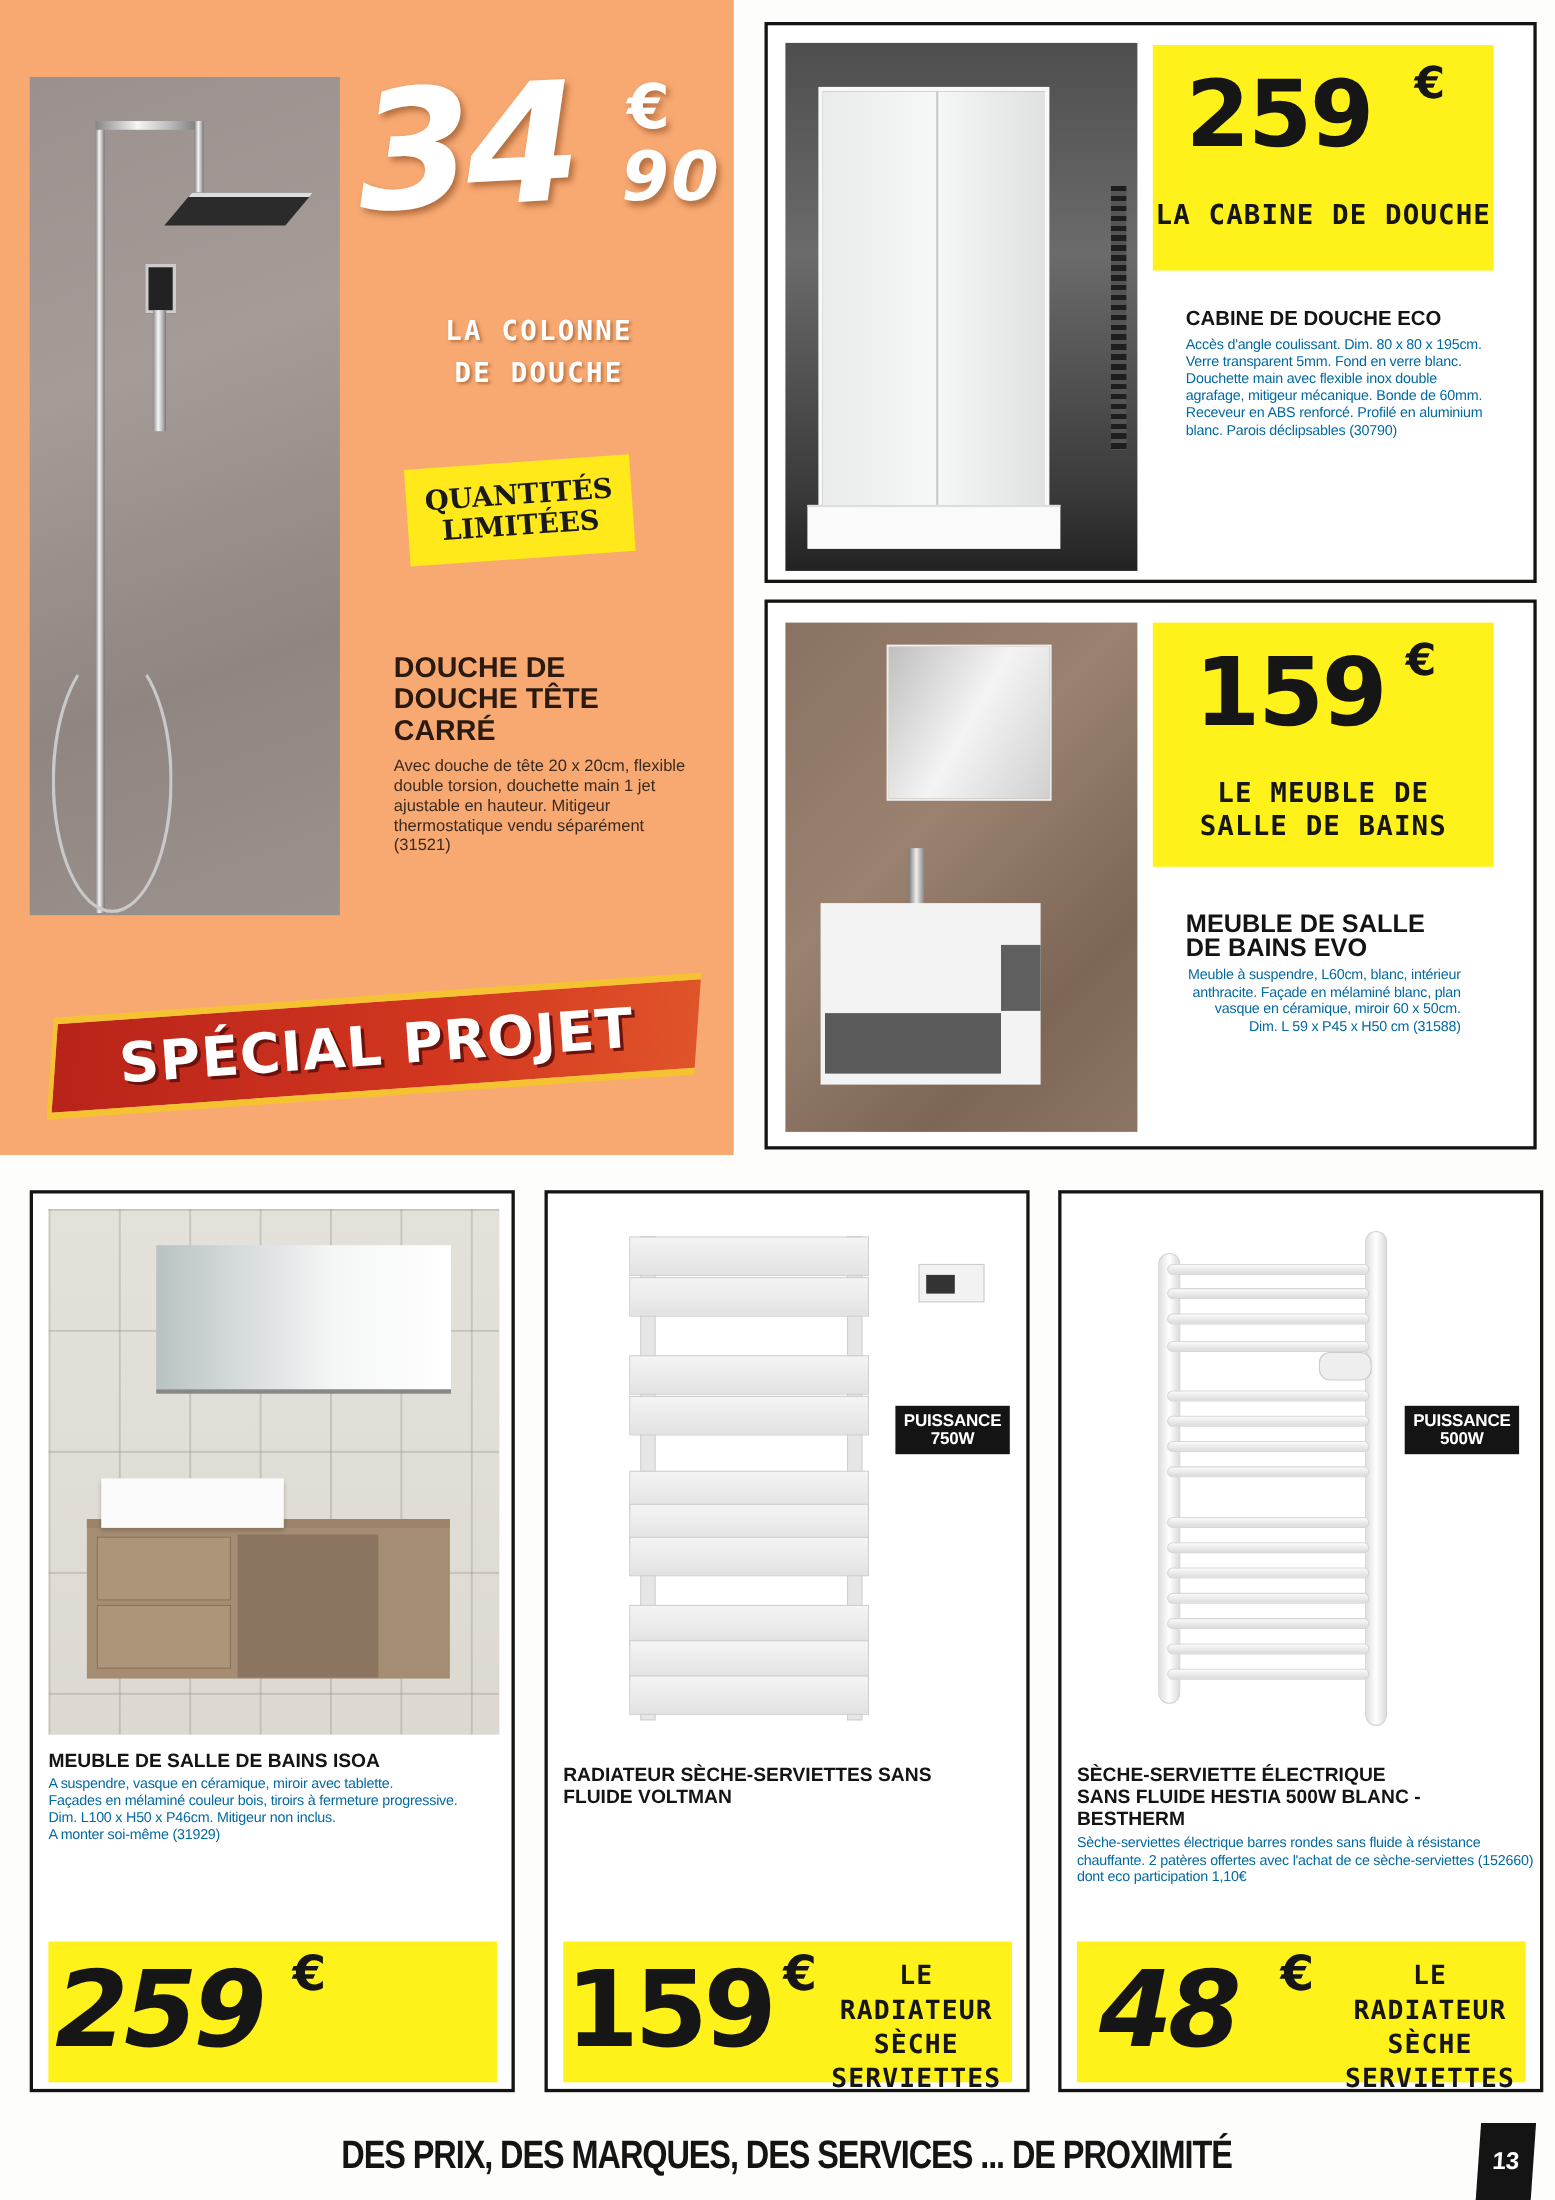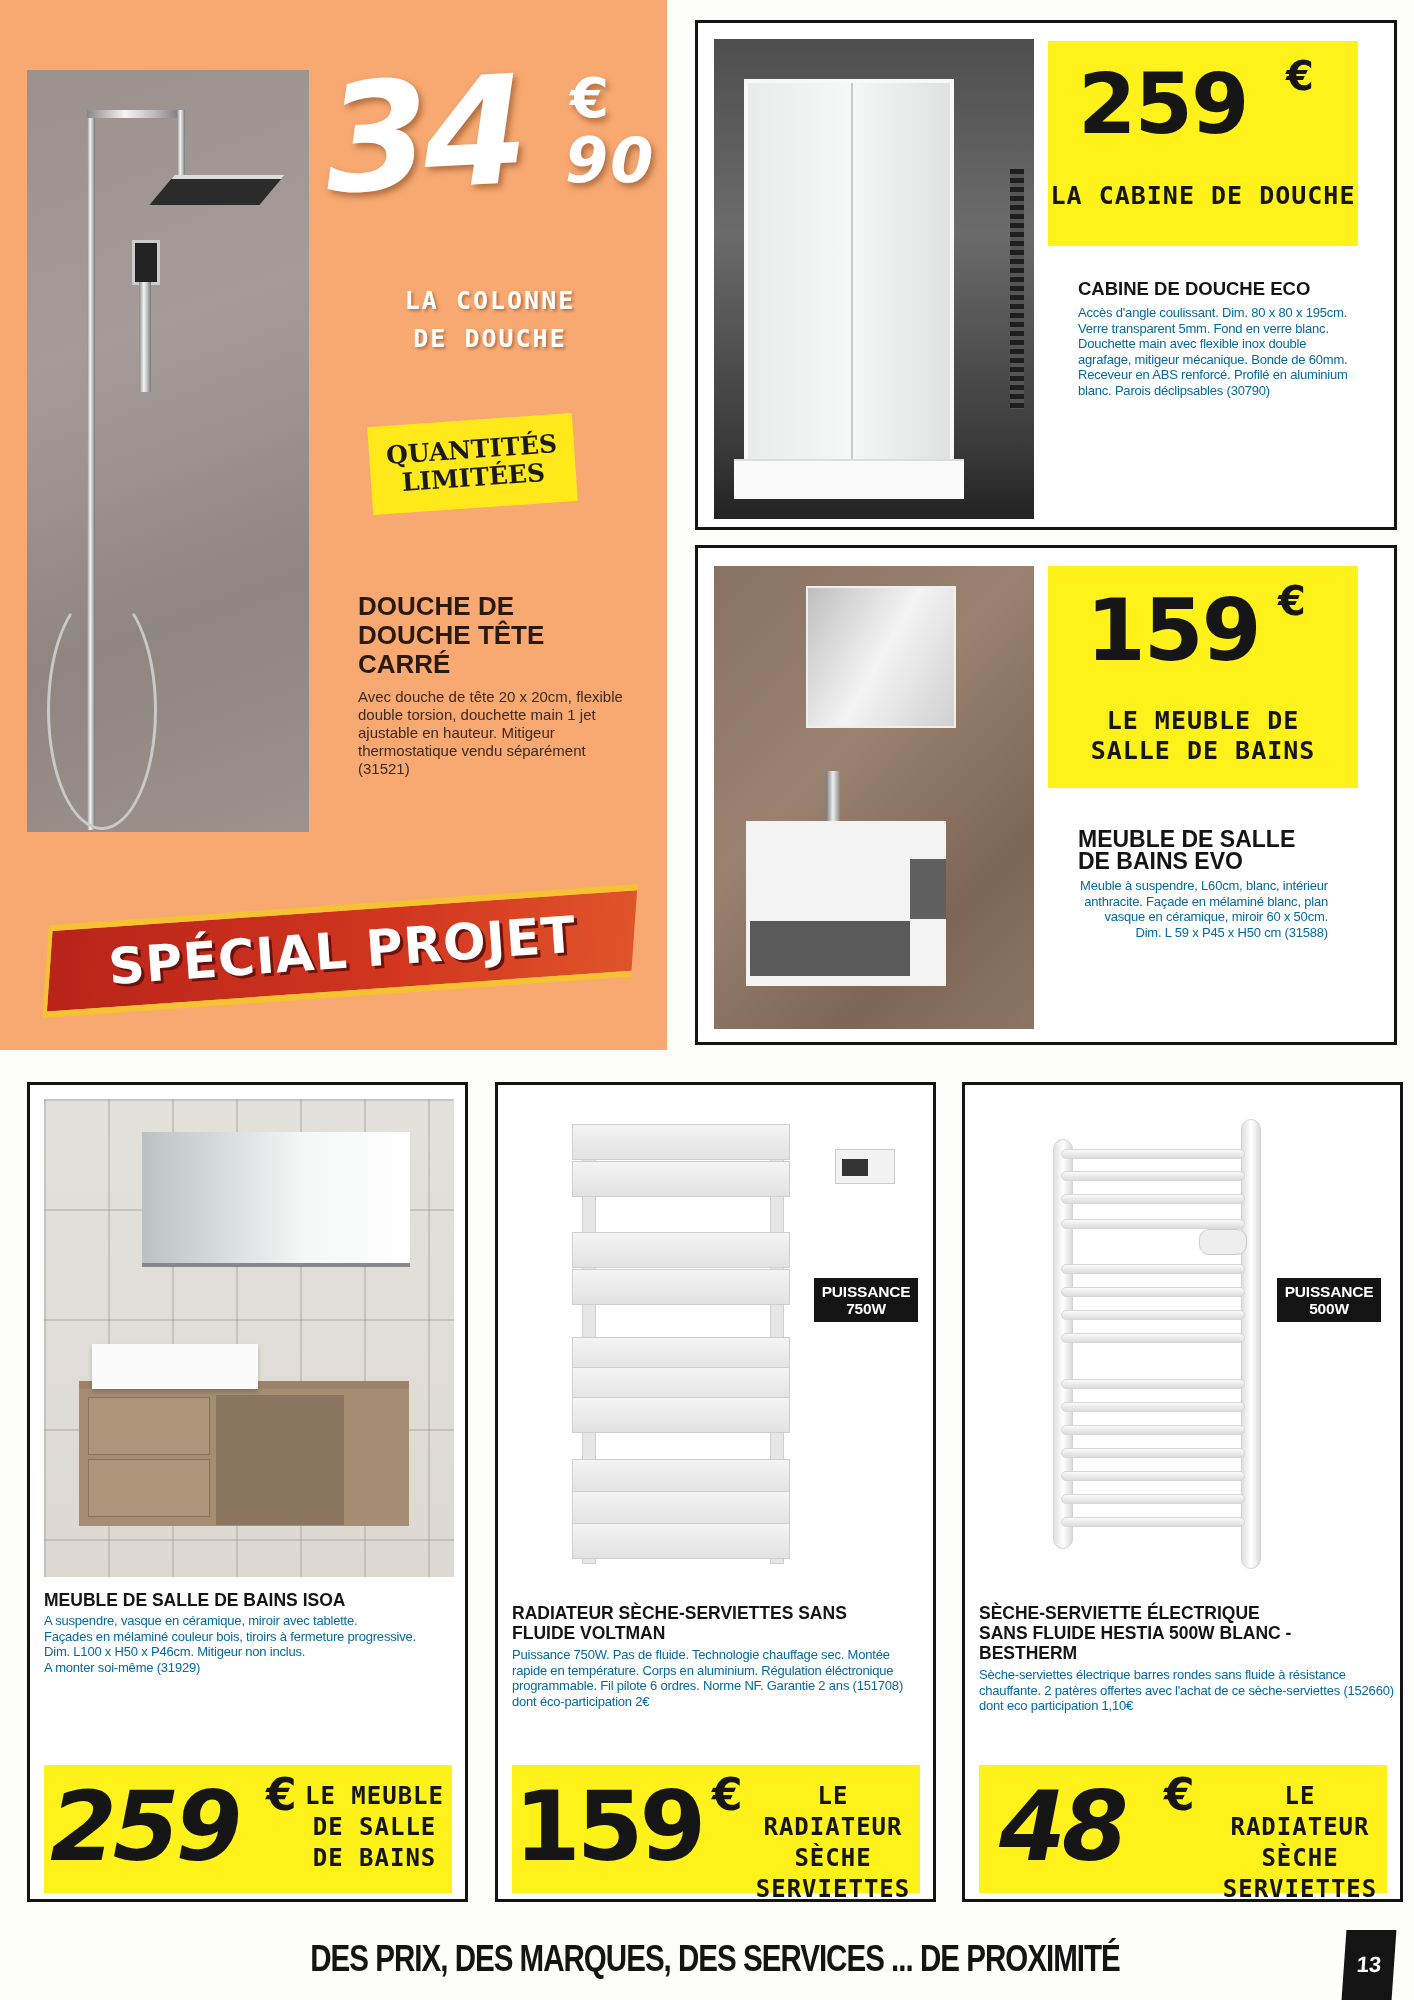--- a/index.html
+++ b/index.html
@@ -225,25 +225,20 @@
   <h2 id="isoa-title" class="ptitle bb-title">MEUBLE DE SALLE DE BAINS ISOA</h2>
   <div id="isoa-desc" class="pdesc bb-desc">
     <div>A suspendre, vasque en céramique, miroir avec tablette.</div>
     <div>Façades en mélaminé couleur bois, tiroirs à fermeture progressive.</div>
     <div>Dim. L100 x H50 x P46cm. Mitigeur non inclus.</div>
     <div>A monter soi-même (31929)</div>
   </div>
   <div class="ybox bb-ybox">
     <span id="isoa-price" class="yprice bb-price">259</span>
     <span id="isoa-euro" class="yprice bb-euro">€</span>
-    <div id="isoa-caption" class="tbox-caption bb-caption">
-      <div>LE MEUBLE</div>
-      <div>DE SALLE</div>
-      <div>DE BAINS</div>
-    </div>
   </div>
 </section>
 
 <section id="box-voltman" class="box bbox">
   <div id="voltman-photo">
     <div class="v-post" style="left:70px;top:25px;height:440px;"></div>
     <div class="v-post" style="left:258px;top:25px;height:440px;"></div>
     <div class="flat-bar" style="top:25px;"></div>
     <div class="flat-bar" style="top:62px;"></div>
     <div class="flat-bar" style="top:133px;"></div>
@@ -257,21 +252,20 @@
     <div class="thermo"></div>
   </div>
   <div id="voltman-puissance" class="puissance">
     <div>PUISSANCE</div>
     <div>750W</div>
   </div>
   <h2 id="voltman-title" class="ptitle bb-title">
     <div>RADIATEUR SÈCHE-SERVIETTES SANS</div>
     <div>FLUIDE VOLTMAN</div>
   </h2>
-  <p id="voltman-desc" class="pdesc bb-desc">Puissance 750W. Pas de fluide. Technologie chauffage sec. Montée rapide en température. Corps en aluminium. Régulation éléctronique programmable. Fil pilote 6 ordres. Norme NF. Garantie 2 ans (151708) dont éco-participation 2€</p>
   <div class="ybox bb-ybox">
     <span id="voltman-price" class="yprice bb-price">159</span>
     <span id="voltman-euro" class="yprice bb-euro">€</span>
     <div id="voltman-caption" class="tbox-caption bb-caption">
       <div>LE RADIATEUR</div>
       <div>SÈCHE</div>
       <div>SERVIETTES</div>
     </div>
   </div>
 </section>

